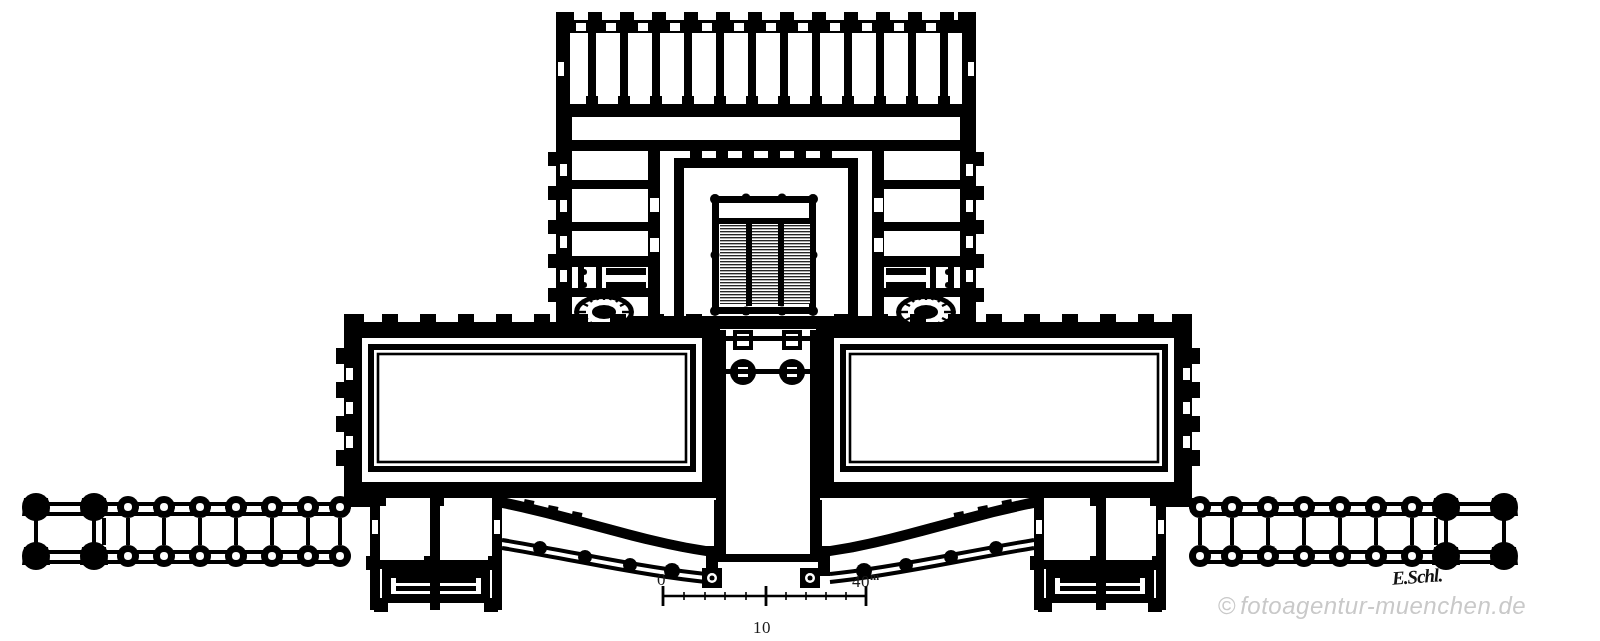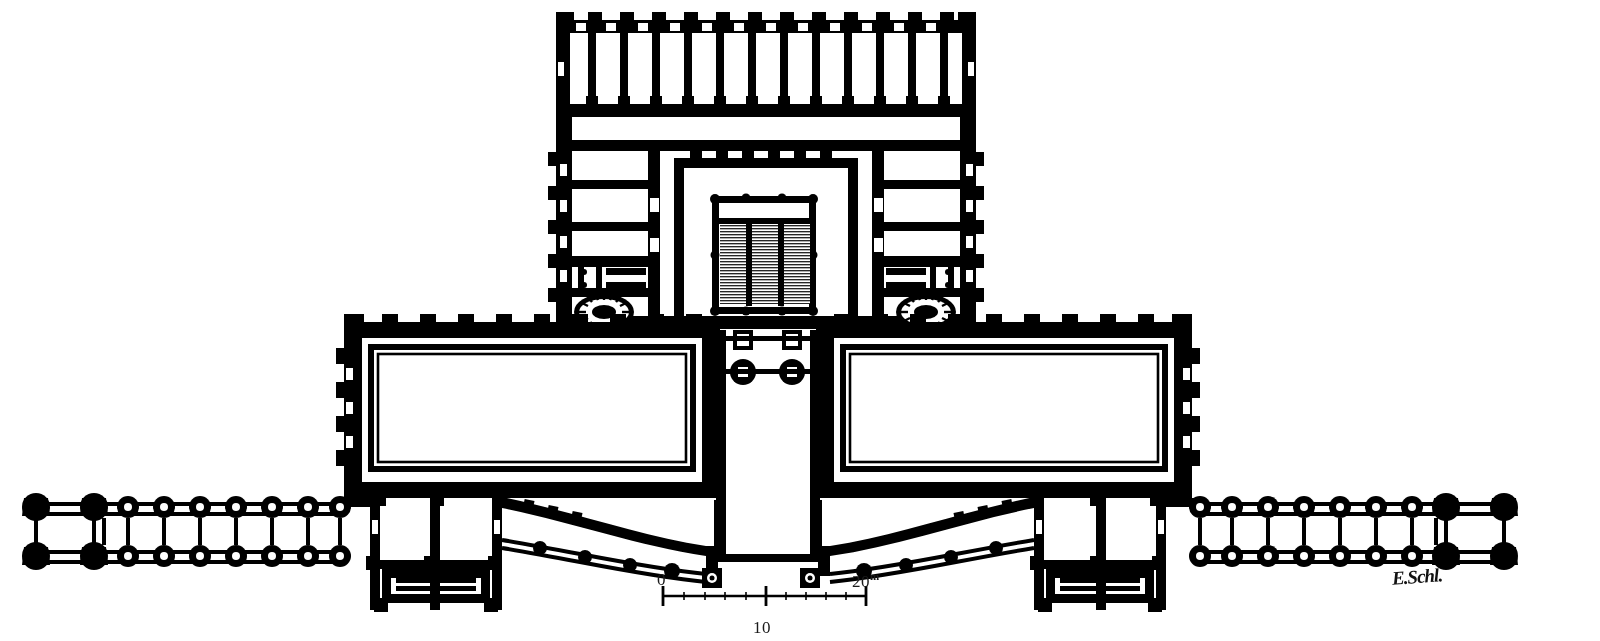--- a/index.html
+++ b/index.html
@@ -750,18 +750,21 @@
         <line x1="786" y1="592" x2="786" y2="600"></line>
         <line x1="806" y1="592" x2="806" y2="600"></line>
         <line x1="826" y1="592" x2="826" y2="600"></line>
         <line x1="846" y1="592" x2="846" y2="600"></line>
       </g>
     </g>
   </svg>
 
   <div class="scale-label" style="left:657px; top:570px;"><span>0</span></div>
   <div class="scale-label" style="left:753px; top:570px;margin-top:48px;"><span>10</span></div>
-  <div class="scale-label" style="left:852px; top:570px;"><span>20</span><span class="scale-unit">m</span></div>
+  <div class="scale-label" style="left:852px; top:570px;"><span>40</span><span class="scale-unit">m</span></div>
 
   <div id="signature">E.Schl.</div>
 
+  <div id="watermark">
+    <span class="wm-c">©</span><span>fotoagentur-muenchen.de</span>
+  </div>
 
 </div>
 
 </body></html>

